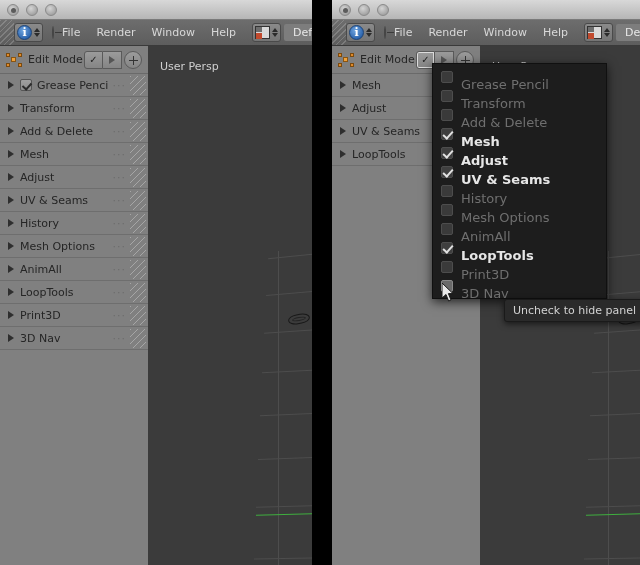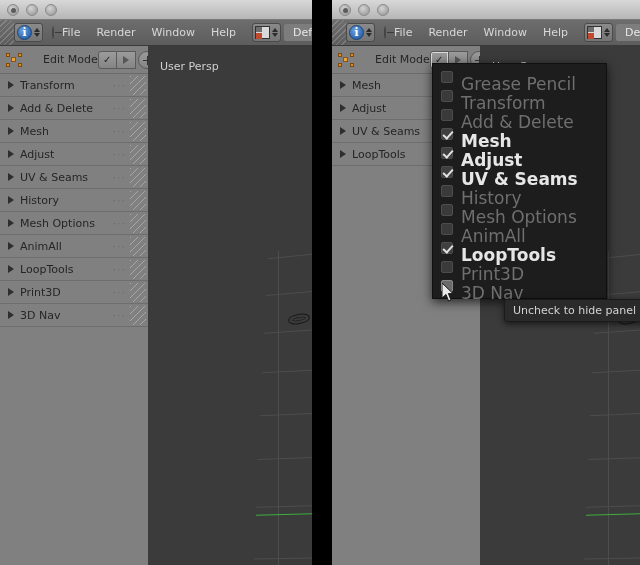--- a/index.html
+++ b/index.html
@@ -108,21 +108,21 @@
   .mode-icon span {
     position: absolute; width: 4px; height: 4px; background: #e08b2a; border:1px solid #7a4a10;
   }
   .mode-icon span.a { left: 0; top: 1px; }
   .mode-icon span.b { right: 0; top: 1px; }
   .mode-icon span.c { left: 0; bottom: 1px; }
   .mode-icon span.d { right: 0; bottom: 1px; }
   .mode-icon span.mid {
     left:5px; top:5px; width:5px; height:5px; background:#f0a13a; border-color:#8a5512;
   }
-  .mode-label { font-size: 11px; color: #262626; margin-left: 21px; white-space: nowrap; }
+  .mode-label { font-size: 11px; color: #262626; margin-left: 6px; white-space: nowrap; }
   .mode-btns { margin-left: auto; display: flex; }
   .mbtn {
     width: 19px; height: 18px; border: 1px solid #5a5a5a;
     background: linear-gradient(#9b9b9b,#858585);
     display: flex; align-items: center; justify-content: center;
     color: #222; font-size: 10px; position: relative;
   }
   .mbtn + .mbtn { border-left: none; }
   .mbtn.first { border-radius: 3px 0 0 3px; }
   .mbtn.round {
@@ -193,21 +193,21 @@
   .dd-check {
     width: 12px; height: 12px; border-radius: 2px; margin-right: 8px; flex: 0 0 12px;
     background: #3a3a3a; border: 1px solid #4d4d4d; position: relative;
   }
   .dd-check.on { background: #3f3f3f; }
   .dd-check.on::after {
     content:""; position:absolute; left:3px; top:0px; width:4px; height:8px;
     border: solid #e2e2e2; border-width: 0 2px 2px 0; transform: rotate(42deg);
   }
   .dd-check.hover { background:#6a6a6a; border-color:#8a8a8a; }
-  .dd-label { font-size: 17px; color: #6f6f6f; margin-top: 15px; }
+  .dd-label { font-size: 13px; color: #6f6f6f; margin-top: 15px; }
   .dd-item.checked .dd-label { color: #e6e6e6; font-weight: bold; }
 
   .tooltip {
     position: absolute; background: #2a2a2a; border: 1px solid #1a1a1a;
     border-radius: 3px; color: #d2d2d2; font-size: 11px;
     padding: 4px 8px; z-index: 50; white-space: nowrap;
     box-shadow: 0 2px 6px rgba(0,0,0,.6);
   }
 
   .cursor { position: absolute; z-index: 60; width: 14px; height: 20px; }
@@ -268,20 +268,27 @@
                 <span class="tri"></span>
               </span>
             <span class="mbtn round">
                 <span class="plus"></span>
               </span>
           </span>
         </div>
         <div id="left-panel-list">
             <div class="panel-row">
               <span class="tri-right"></span>
+              <span class="pcheck on"></span>
+              <span class="panel-label">Grease Penci</span>
+              <span class="dots">···</span>
+              <span class="grip"></span>
+            </div>
+            <div class="panel-row">
+              <span class="tri-right"></span>
               <span class="panel-label">Transform</span>
               <span class="dots">···</span>
               <span class="grip"></span>
             </div>
             <div class="panel-row">
               <span class="tri-right"></span>
               <span class="panel-label">Add &amp; Delete</span>
               <span class="dots">···</span>
               <span class="grip"></span>
             </div>

